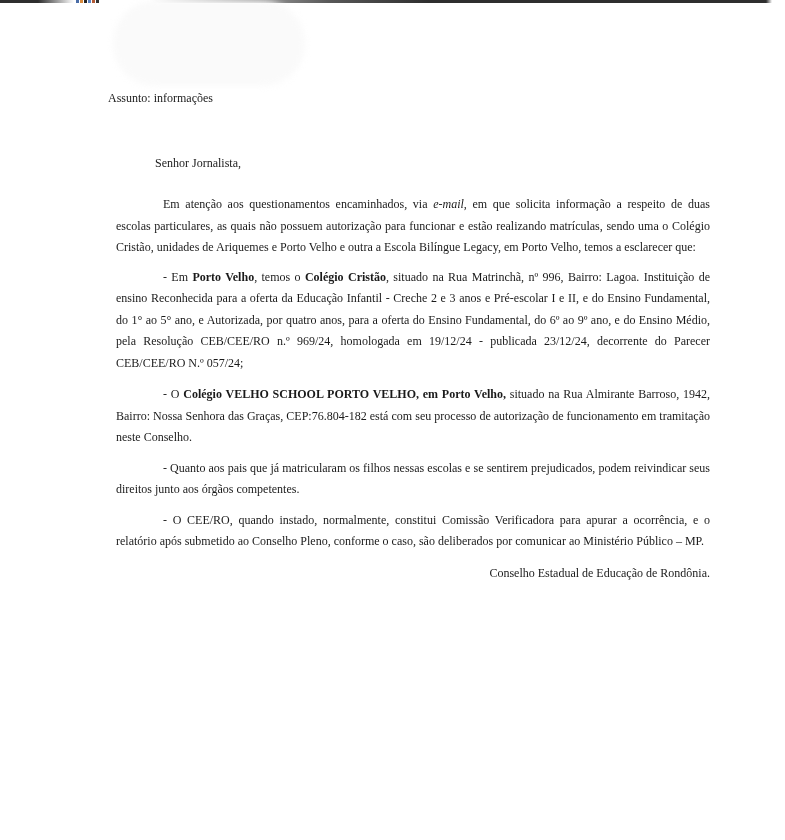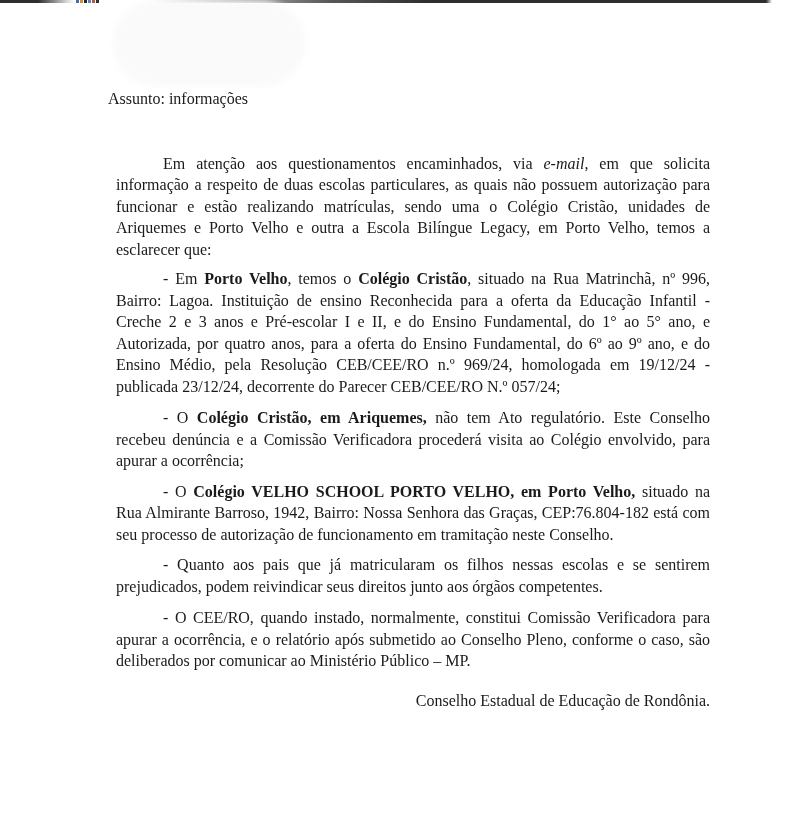--- a/index.html
+++ b/index.html
@@ -34,21 +34,21 @@
     position: absolute; left: 113px; top: 1px;
     width: 192px; height: 85px;
     background: #fafafa;
     border-radius: 42px;
     filter: blur(3px);
   }
 
   .letter {
     position: absolute; left: 108px; top: 88px;
     width: 610px;
-    font-size: 16px; line-height: 21.5px;
+    font-size: 12px; line-height: 21.5px;
     color: #1a1a1a;
     text-align: justify;
   }
   .letter p { margin: 8px; }
   .subject    { margin: 0 0 43px !important; text-align: left; }
   .salutation { margin: 0 0 20px !important; text-indent: 47px; text-align: left; }
   .para       { text-indent: 47px; text-align: justify; }
   #paragraphs .para:nth-child(1) { margin-bottom: 8px; }
   #paragraphs .para:nth-child(2) { margin-bottom: 10px; }
   #paragraphs .para:nth-child(3) { margin-bottom: 9px; }
@@ -72,25 +72,25 @@
       <i style="left: 8px; background: rgb(38, 38, 38);"></i>
       <i style="left: 12px; background: rgb(91, 132, 196);"></i>
       <i style="left: 16px; background: rgb(179, 90, 53);"></i>
       <i style="left: 20px; background: rgb(51, 51, 51);"></i>
     </div>
   <div class="blob"></div>
 
   <div class="letter">
     <p class="subject">Assunto: informações</p>
 
+    <p class="salutation">Senhor Jornalista,</p>
 
     <div id="paragraphs">
         <p class="para"><span>Em atenção aos questionamentos encaminhados, via </span><i class="run">e-mail</i><span>, em que solicita informação a respeito de duas escolas particulares, as quais não possuem autorização para funcionar e estão realizando matrículas, sendo uma o Colégio Cristão, unidades de Ariquemes e Porto Velho e outra a Escola Bilíngue Legacy, em Porto Velho, temos a esclarecer que:</span></p>
         <p class="para"><span>- Em </span><b>Porto Velho</b><span>, temos o </span><b>Colégio Cristão</b><span>, situado na Rua Matrinchã, nº 996, Bairro: Lagoa. Instituição de ensino Reconhecida para a oferta da Educação Infantil - Creche 2 e 3 anos e Pré-escolar I e II, e do Ensino Fundamental, do 1° ao 5° ano, e Autorizada, por quatro anos, para a oferta do Ensino Fundamental, do 6º ao 9º ano, e do Ensino Médio, pela Resolução CEB/CEE/RO n.º 969/24, homologada em 19/12/24 - publicada 23/12/24, decorrente do Parecer CEB/CEE/RO N.º 057/24;</span></p>
-        <p class="para"><span>- O </span><b>Colégio Cristão, em Ariquemes,</b><span> não tem Ato regulatório. Este Conselho recebeu denúncia e a Comissão Verificadora procederá visita ao Colégio envolvido, para apurar a ocorrência;</span></p>
         <p class="para"><span>- O </span><b>Colégio VELHO SCHOOL PORTO VELHO, em Porto Velho,</b><span> situado na Rua Almirante Barroso, 1942, Bairro: Nossa Senhora das Graças, CEP:76.804-182 está com seu processo de autorização de funcionamento em tramitação neste Conselho.</span></p>
         <p class="para"><span>- Quanto aos pais que já matricularam os filhos nessas escolas e se sentirem prejudicados, podem reivindicar seus direitos junto aos órgãos competentes.</span></p>
         <p class="para"><span>- O CEE/RO, quando instado, normalmente, constitui Comissão Verificadora para apurar a ocorrência, e o relatório após submetido ao Conselho Pleno, conforme o caso, são deliberados por comunicar ao Ministério Público – MP.</span></p>
       </div>
 
     <p class="signature">Conselho Estadual de Educação de Rondônia.</p>
   </div>
 
 </div>
 

